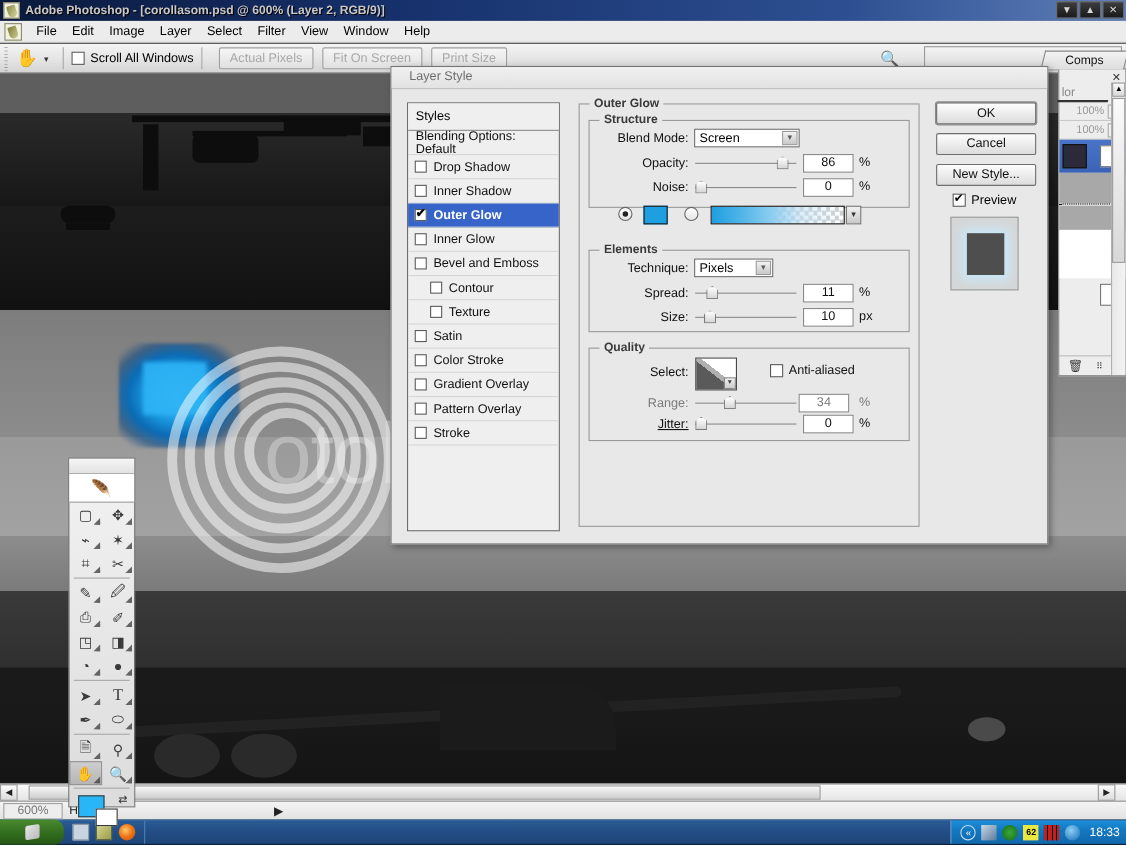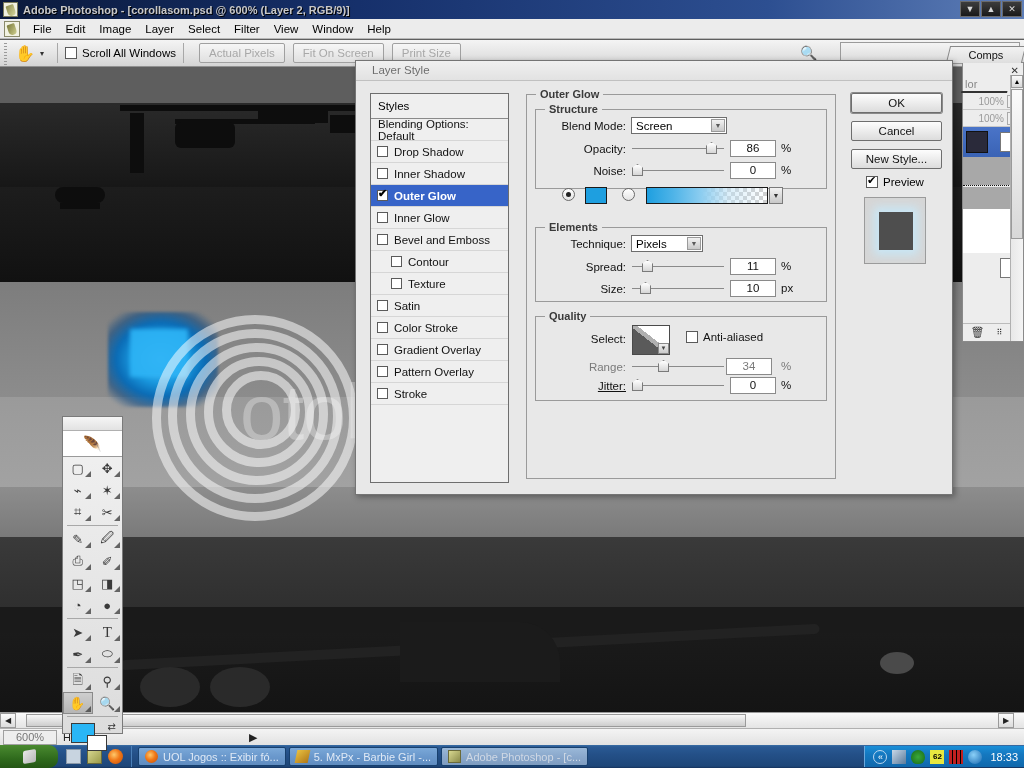--- a/index.html
+++ b/index.html
@@ -720,21 +720,21 @@
           <span class="unit" style="left:245px;top:54px;">px</span>
         </div>
 
         <div class="group" id="g-quality">
           <span class="glabel">Quality</span>
 
           <span class="fld-label" style="left:6px;top:16px;width:84px;">Select:</span>
           <div id="contour-box" style="left:96px;top:8px;">
             <span class="arw">▼</span>
           </div>
-          <div class="dlg-chk" style="left:150px;top:14px;">
+          <div class="dlg-chk" style="left:164px;top:14px;">
             <span class="chkbox"></span>
             <span>Anti-aliased</span>
           </div>
 
           <span class="fld-label" style="left:6px;top:44px;width:84px;color:#7a7a7a;">Range:</span>
           <div class="slider-wrap" style="left:96px;top:41px;width:92px;">
             <div class="slider-track" style="left:0;width:92px;"></div>
             <div class="slider-knob" style="left:26px;"></div>
           </div>
           <div class="numfield" style="left:190px;top:41px;color:#7a7a7a;">34</div>
@@ -777,34 +777,20 @@
   </div>
 
   <div id="taskbar">
     <div id="startbtn">
       <span style="display:inline-block;width:13px;height:13px;background:linear-gradient(135deg,#e8e8e8,#b8b8b8);border-radius:2px;transform:skewY(-8deg);"></span>
     </div>
     <div id="quicklaunch">
       <span class="ql-ico" style="display:inline-block;background:#c8d4e0;border:1px solid #8a98a8;"></span>
       <span class="ql-ico" style="display:inline-block;background:linear-gradient(135deg,#d8d890,#9a9a4a);border:1px solid #6a6a3a;"></span>
       <span class="ql-ico" style="display:inline-block;background:radial-gradient(circle at 40% 38%, #ffc96b 0%, #f07818 45%, #c04a08 100%);border-radius:50%;"></span>
-    </div>
-    <div id="tasks">
-      <div class="task inactive">
-        <span style="width:13px;height:13px;flex:none;border-radius:50%;background:radial-gradient(circle at 40% 38%, #ffc96b 0%, #f07818 45%, #c04a08 100%);"></span>
-        <span>UOL Jogos :: Exibir fó...</span>
-      </div>
-      <div class="task inactive">
-        <span style="width:13px;height:13px;flex:none;background:linear-gradient(135deg,#e8c040,#b07818);transform:skewX(-12deg);"></span>
-        <span>5. MxPx - Barbie Girl -...</span>
-      </div>
-      <div class="task" style="background:linear-gradient(to bottom,#9ab8d8,#8aa8cc 50%,#7e9cc0);color:#cfd8e4;">
-        <span style="width:13px;height:13px;flex:none;background:linear-gradient(135deg,#d8d890,#8a8a4a);border:1px solid #6a6a3a;"></span>
-        <span>Adobe Photoshop - [c...</span>
-      </div>
     </div>
     <div id="tray">
       <span class="t-ico" style="display:inline-block;border:1px solid #bcd8f0;border-radius:50%;color:#fff;font-size:9px;text-align:center;line-height:12px;">«</span>
       <span class="t-ico" style="display:inline-block;background:linear-gradient(135deg,#c8d8e8,#5a7a9a);"></span>
       <span class="t-ico" style="display:inline-block;background:radial-gradient(circle,#3aa83a,#176a17);border-radius:50% 50% 45% 45%;"></span>
       <span class="t-ico" style="display:inline-block;background:#e8e840;color:#000;font-size:8px;text-align:center;line-height:13px;font-weight:bold;">62</span>
       <span class="t-ico" style="display:inline-block;background:repeating-linear-gradient(to right,#c02020 0 3px,#000 3px 4px);"></span>
       <span class="t-ico" style="display:inline-block;background:radial-gradient(circle at 40% 35%,#8ad0f8,#1868b0);border-radius:50%;"></span>
       <span class="clock">18:33</span>
     </div>

